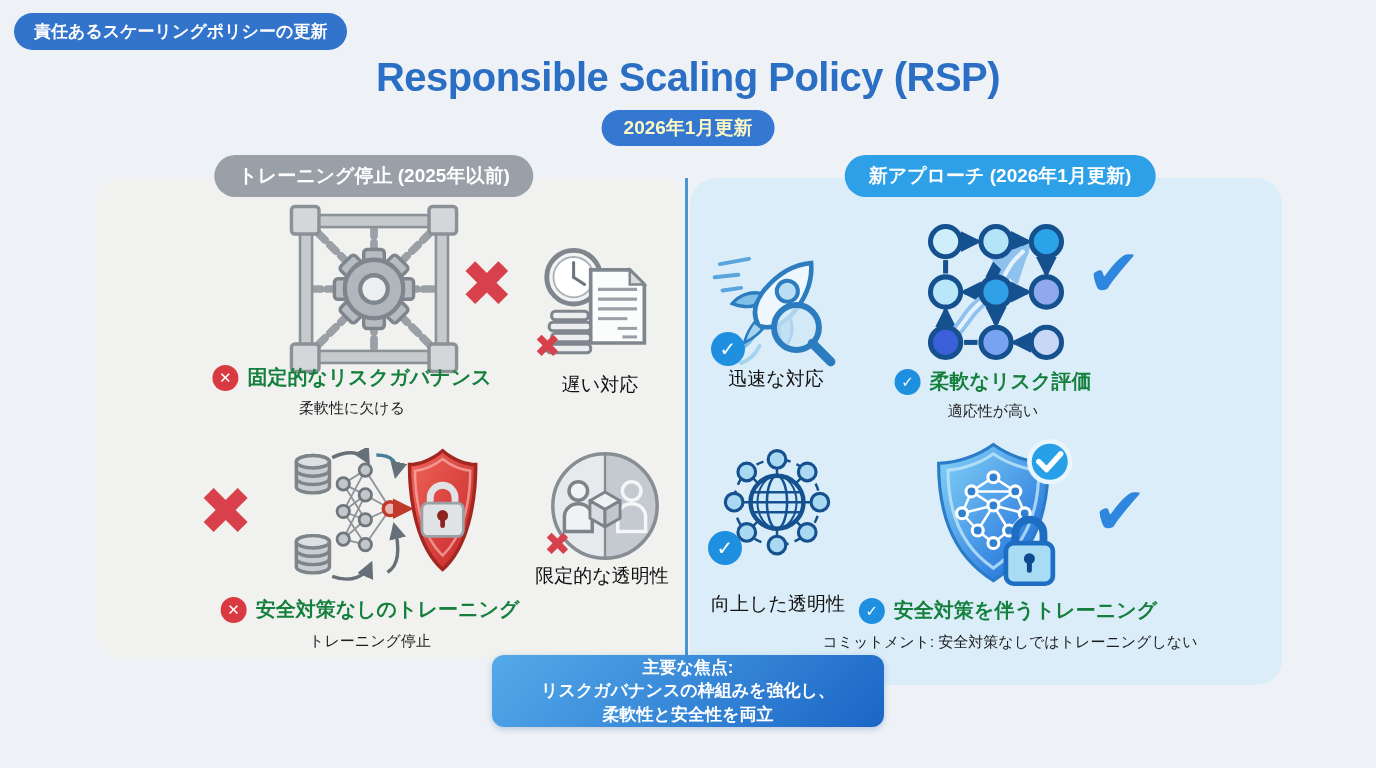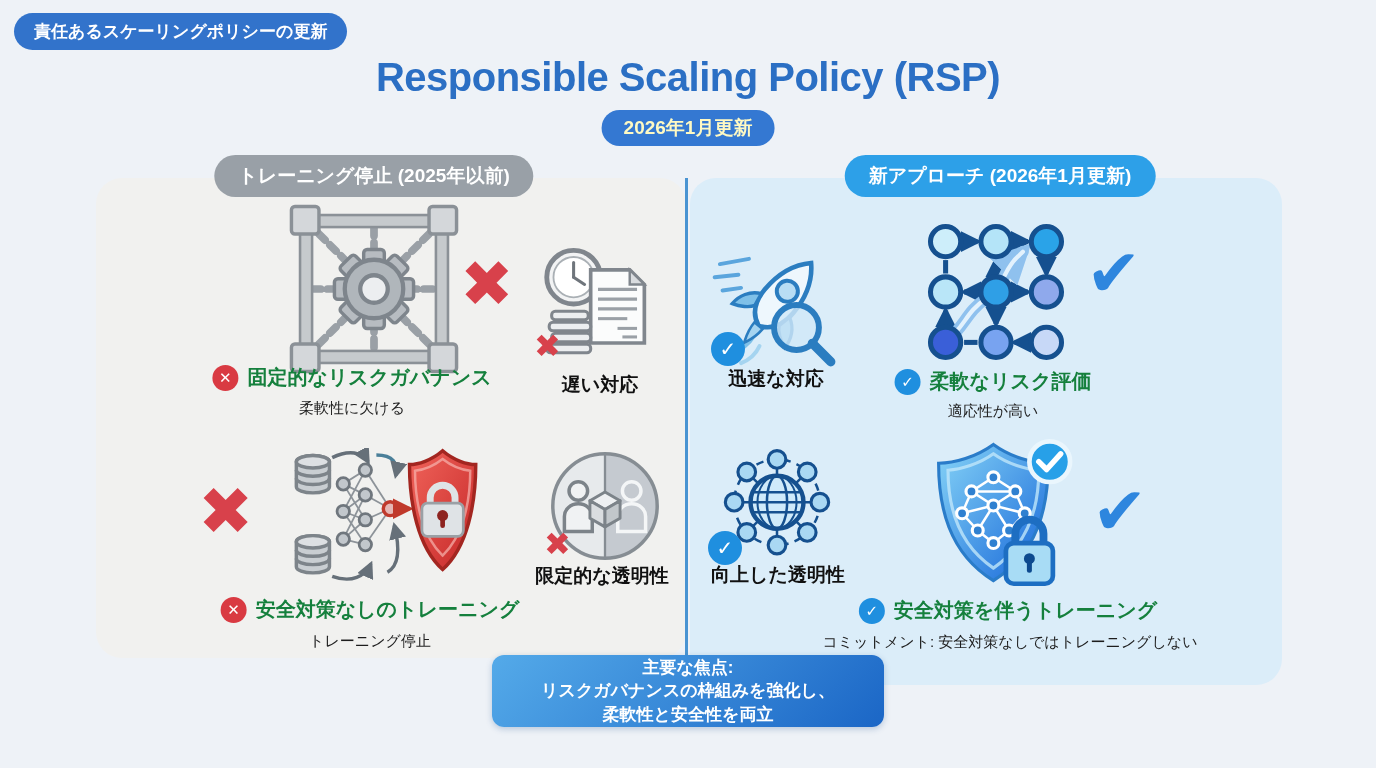--- a/index.html
+++ b/index.html
@@ -38,21 +38,21 @@
   }
   .pill-gray{left:374px;background:#99a0a7;}
   .pill-blue{left:1000px;background:#2da0e8;}
 
   .icon-box svg{width:100%;height:100%;display:block;}
 
   .label-row{
     display:flex;align-items:center;gap:9px;white-space:nowrap;z-index:4;
   }
   .label-row .item-label{font-size:20px;font-weight:bold;color:#15803d;}
-  .plain-label{font-size:19px;font-weight:bold;color:#111;white-space:nowrap;z-index:4;}
+  .plain-label{font-size:19px;font-weight:normal;color:#111;white-space:nowrap;z-index:4;}
   .sub-label{font-size:15px;color:#1d1d1d;white-space:nowrap;z-index:4;}
 
   .badge{
     width:26px;height:26px;border-radius:50%;flex:0 0 26px;
     display:flex;align-items:center;justify-content:center;
     color:#fff;font-size:15px;font-weight:bold;line-height:1;
   }
   .badge-red{background:#d93a42;}
   .badge-blue{background:#1f8fdf;}
 
@@ -402,21 +402,21 @@
 <div class="abs cx plain-label" style="left:602px;top:563px;">限定的な透明性</div>
 
 <div class="abs cx plain-label" style="left:776px;top:366px;">迅速な対応</div>
 
 <div class="abs cx label-row" style="left:993px;top:368px;">
   <span class="badge badge-blue">✓</span>
   <span class="item-label">柔軟なリスク評価</span>
 </div>
 <div class="abs cx sub-label" style="left:993px;top:402px;">適応性が高い</div>
 
-<div class="abs cx plain-label" style="left:778px;top:562px;">向上した透明性</div>
+<div class="abs cx plain-label" style="left:778px;top:591px;">向上した透明性</div>
 
 <div class="abs cx label-row" style="left:1008px;top:597px;">
   <span class="badge badge-blue">✓</span>
   <span class="item-label">安全対策を伴うトレーニング</span>
 </div>
 <div class="abs cx sub-label" style="left:1010px;top:633px;">コミットメント: 安全対策なしではトレーニングしない</div>
 
 <div class="abs cx footer-box">
   <div>主要な焦点:</div>
   <div>リスクガバナンスの枠組みを強化し、</div>

